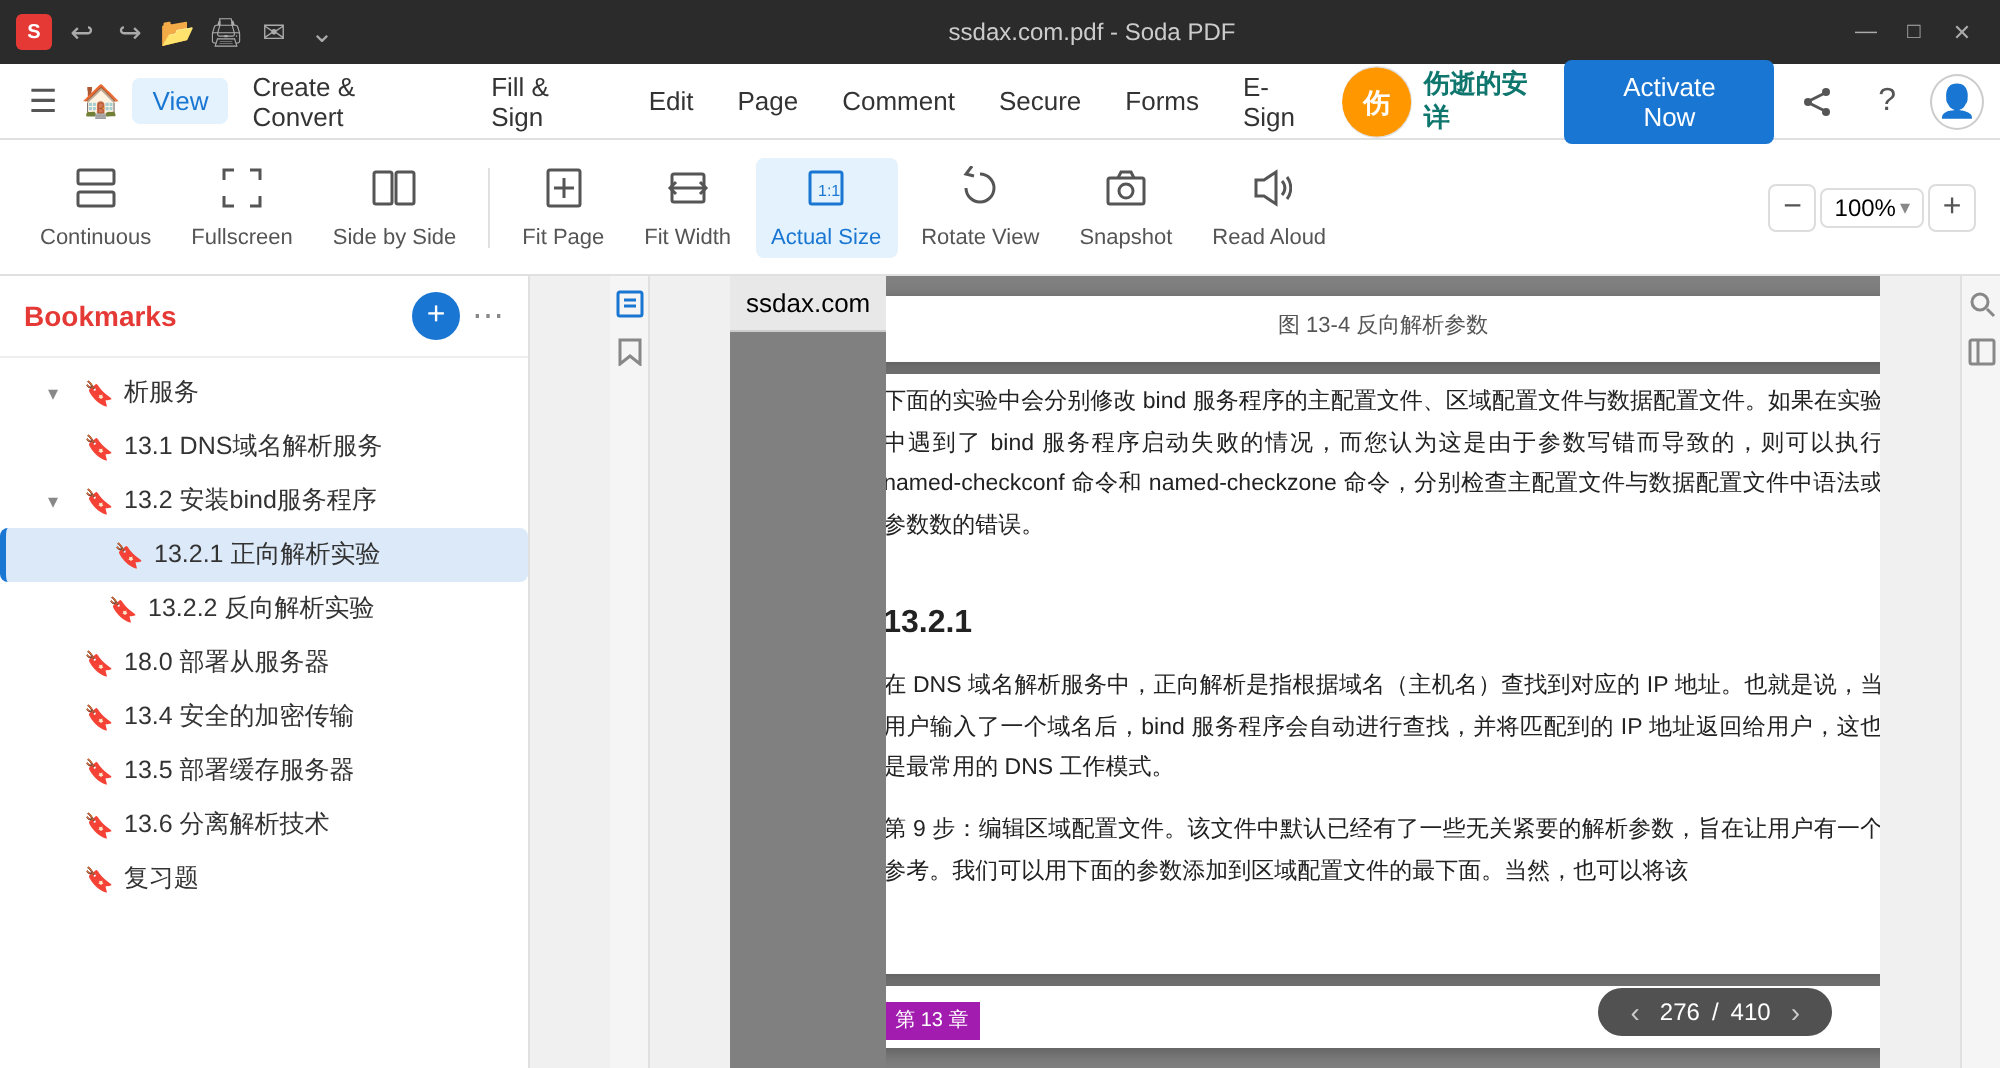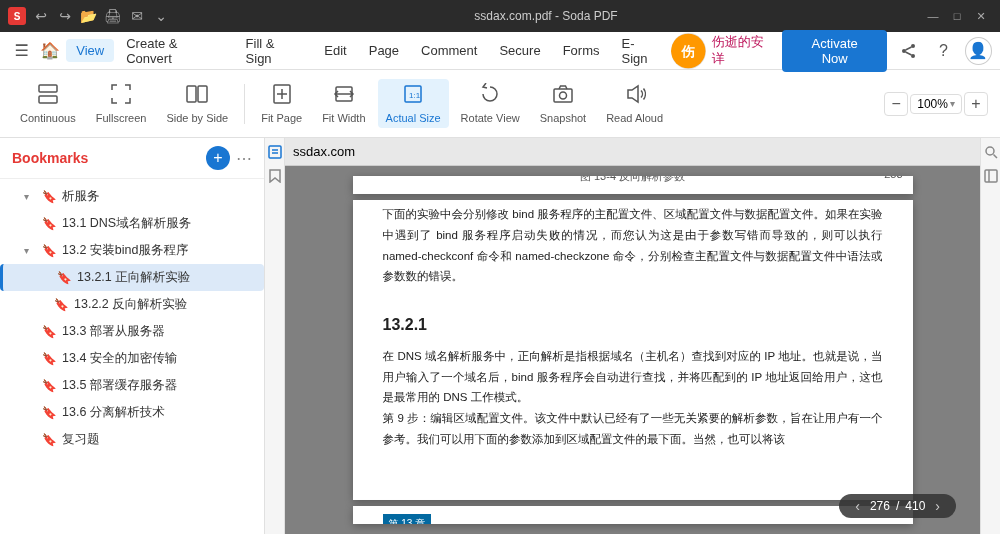--- a/index.html
+++ b/index.html
@@ -93,20 +93,21 @@
     .toolbar-right { margin-left: auto; display: flex; align-items: center; gap: 4px; }
     .zoom-control { display: flex; align-items: center; gap: 2px; }
     .zoom-btn { width: 24px; height: 24px; display: flex; align-items: center; justify-content: center; cursor: pointer; border-radius: 4px; color: #555; font-size: 16px; border: 1px solid #ddd; background: white; }
     .zoom-value { padding: 2px 6px; border: 1px solid #ddd; border-radius: 4px; font-size: 12px; background: white; min-width: 50px; text-align: center; display: flex; align-items: center; }
     .zoom-dropdown { color: #888; font-size: 10px; margin-left: 2px; }
 
     
     .main-layout {
       display: flex;
       height: calc(534px - 32px - 38px - 68px);
+      gap: 40px;
     }
 
     
     .sidebar {
       width: 265px;
       background: white;
       border-right: 1px solid #e0e0e0;
       display: flex;
       flex-direction: column;
       overflow: hidden;
@@ -151,21 +152,21 @@
     .panel-tab { width: 20px; height: 20px; display: flex; align-items: center; justify-content: center; cursor: pointer; color: #888; font-size: 12px; }
     .panel-tab.active { color: #1976d2; }
 
     
     .pdf-viewer {
       flex: 1;
       background: #808080;
       overflow: hidden;
       position: relative;
       display: flex;
-      flex-direction: column;
+      flex-direction: row;
     }
     .pdf-tab-bar {
       height: 28px;
       background: #e8e8e8;
       display: flex;
       align-items: center;
       padding: 0 8px;
       border-bottom: 1px solid #ccc;
       gap: 8px;
     }
@@ -192,21 +193,21 @@
     }
     .pdf-text { font-size: 11.5px; line-height: 1.8; color: #222; text-align: justify; }
     .pdf-page-num {
       position: absolute;
       right: 10px;
       bottom: 10px;
       font-size: 11px;
       color: #555;
     }
     .pdf-chapter-tag {
-      background: #0369a1;
+      background: #a21caf;
       color: white;
       font-size: 10px;
       padding: 1px 6px;
       display: inline-block;
       margin-bottom: 2px;
     }
 
     
     .pdf-nav {
       position: absolute;
@@ -279,21 +280,21 @@
   <div class="menu-item">E-Sign</div>
   <div class="menu-bar-right">
     <div class="brand-logo">
       <div class="brand-avatar">
         <svg width="36" height="36" viewBox="0 0 36 36">
           <circle cx="18" cy="18" r="18" fill="#ff9800"></circle>
           <text x="18" y="23" text-anchor="middle" fill="white" font-size="14" font-weight="bold">伤</text>
         </svg>
       </div>
       <div class="brand-text">
-        <div style="font-size:13px;font-weight:400;color:#be185d;">伤逝的安详</div>
+        <div style="font-size:13px;font-weight:700;color:#0f766e;">伤逝的安详</div>
       </div>
     </div>
     <button class="activate-btn">Activate Now</button>
     <div class="menu-icon-btn">
       <svg width="16" height="16" viewBox="0 0 16 16" fill="#555">
           <circle cx="12" cy="3" r="2"></circle>
           <circle cx="3" cy="8" r="2"></circle>
           <circle cx="12" cy="13" r="2"></circle>
           <line x1="4.5" y1="7" x2="10.5" y2="4" stroke="#555" stroke-width="1.5"></line>
           <line x1="4.5" y1="9" x2="10.5" y2="12" stroke="#555" stroke-width="1.5"></line>
@@ -437,21 +438,21 @@
         <span>13.2.1 正向解析实验</span>
       </div>
       <div class="bookmark-item bookmark-indent-2">
         <span class="bookmark-toggle" style="visibility:hidden">▸</span>
         <span class="bookmark-icon">🔖</span>
         <span>13.2.2 反向解析实验</span>
       </div>
       <div class="bookmark-item bookmark-indent-1">
         <span class="bookmark-toggle" style="visibility:hidden">▸</span>
         <span class="bookmark-icon">🔖</span>
-        <span>13.3 部署从服务器</span>
+        <span>18.0 部署从服务器</span>
       </div>
       <div class="bookmark-item bookmark-indent-1">
         <span class="bookmark-toggle" style="visibility:hidden">▸</span>
         <span class="bookmark-icon">🔖</span>
         <span>13.4 安全的加密传输</span>
       </div>
       <div class="bookmark-item bookmark-indent-1">
         <span class="bookmark-toggle" style="visibility:hidden">▸</span>
         <span class="bookmark-icon">🔖</span>
         <span>13.5 部署缓存服务器</span>
@@ -497,21 +498,21 @@
         </div>
         <div class="pdf-page-num">253</div>
 
       </div>
 
       <div class="pdf-page" style="min-height:300px; flex:1;">
         <div class="pdf-text" style="margin-bottom:12px;">下面的实验中会分别修改 bind 服务程序的主配置文件、区域配置文件与数据配置文件。如果在实验中遇到了 bind 服务程序启动失败的情况，而您认为这是由于参数写错而导致的，则可以执行 named-checkconf 命令和 named-checkzone 命令，分别检查主配置文件与数据配置文件中语法或参数数的错误。</div>
         <div style="display:flex; align-items:baseline; gap:12px; margin-bottom:8px;margin-top:24px;">
           <span style="font-size:16px; font-weight:bold;">13.2.1</span>
         </div>
-        <div class="pdf-text" style="margin-bottom:0;">在 DNS 域名解析服务中，正向解析是指根据域名（主机名）查找到对应的 IP 地址。也就是说，当用户输入了一个域名后，bind 服务程序会自动进行查找，并将匹配到的 IP 地址返回给用户，这也是最常用的 DNS 工作模式。</div>
+        <div class="pdf-text" style="margin-bottom:10px;">在 DNS 域名解析服务中，正向解析是指根据域名（主机名）查找到对应的 IP 地址。也就是说，当用户输入了一个域名后，bind 服务程序会自动进行查找，并将匹配到的 IP 地址返回给用户，这也是最常用的 DNS 工作模式。</div>
         <div class="pdf-text">第 9 步：编辑区域配置文件。该文件中默认已经有了一些无关紧要的解析参数，旨在让用户有一个参考。我们可以用下面的参数添加到区域配置文件的最下面。当然，也可以将该</div>
       </div>
 
       <div class="pdf-page" style="height:90px; overflow:hidden; padding:8px 30px;">
         <div style="margin-bottom:4px;">
           <span class="pdf-chapter-tag">第 13 章</span>
         </div>
 
       </div>
     </div>

